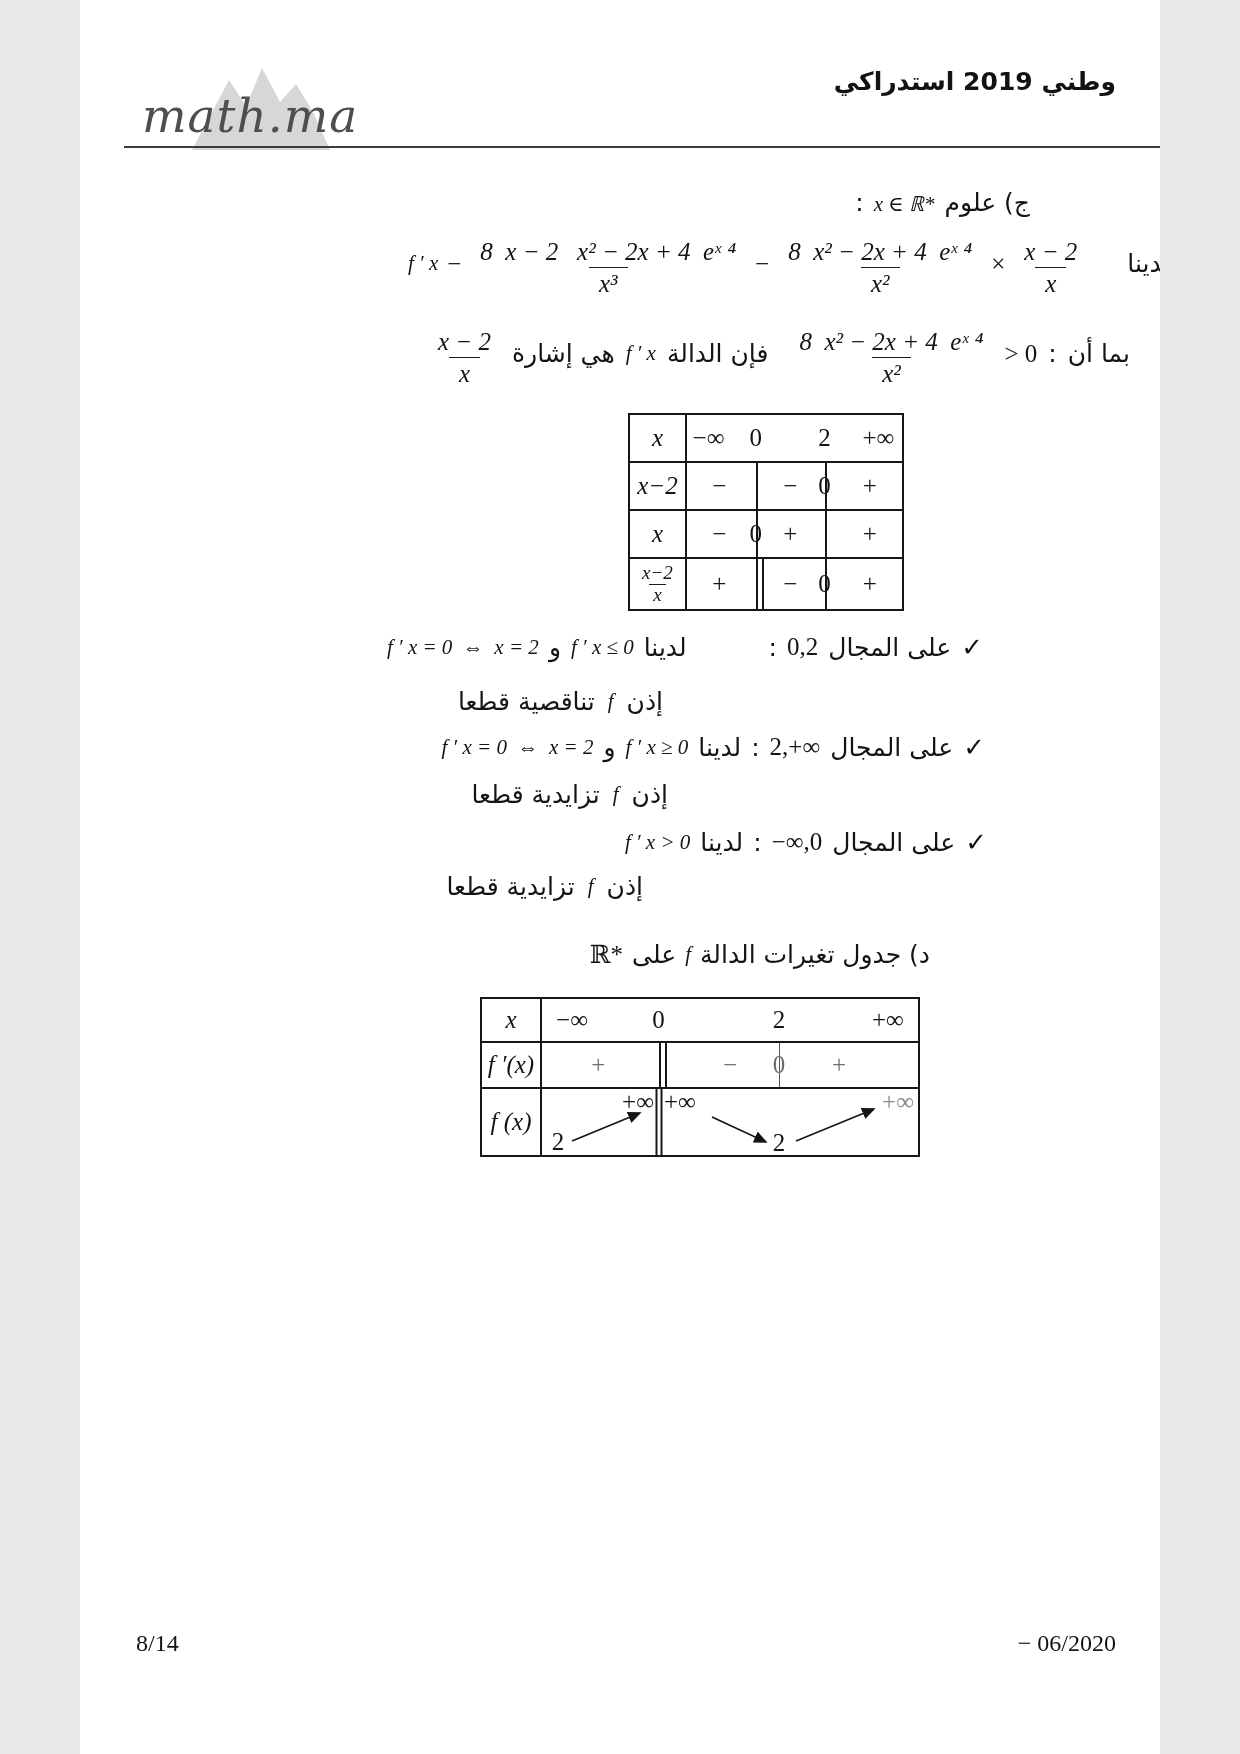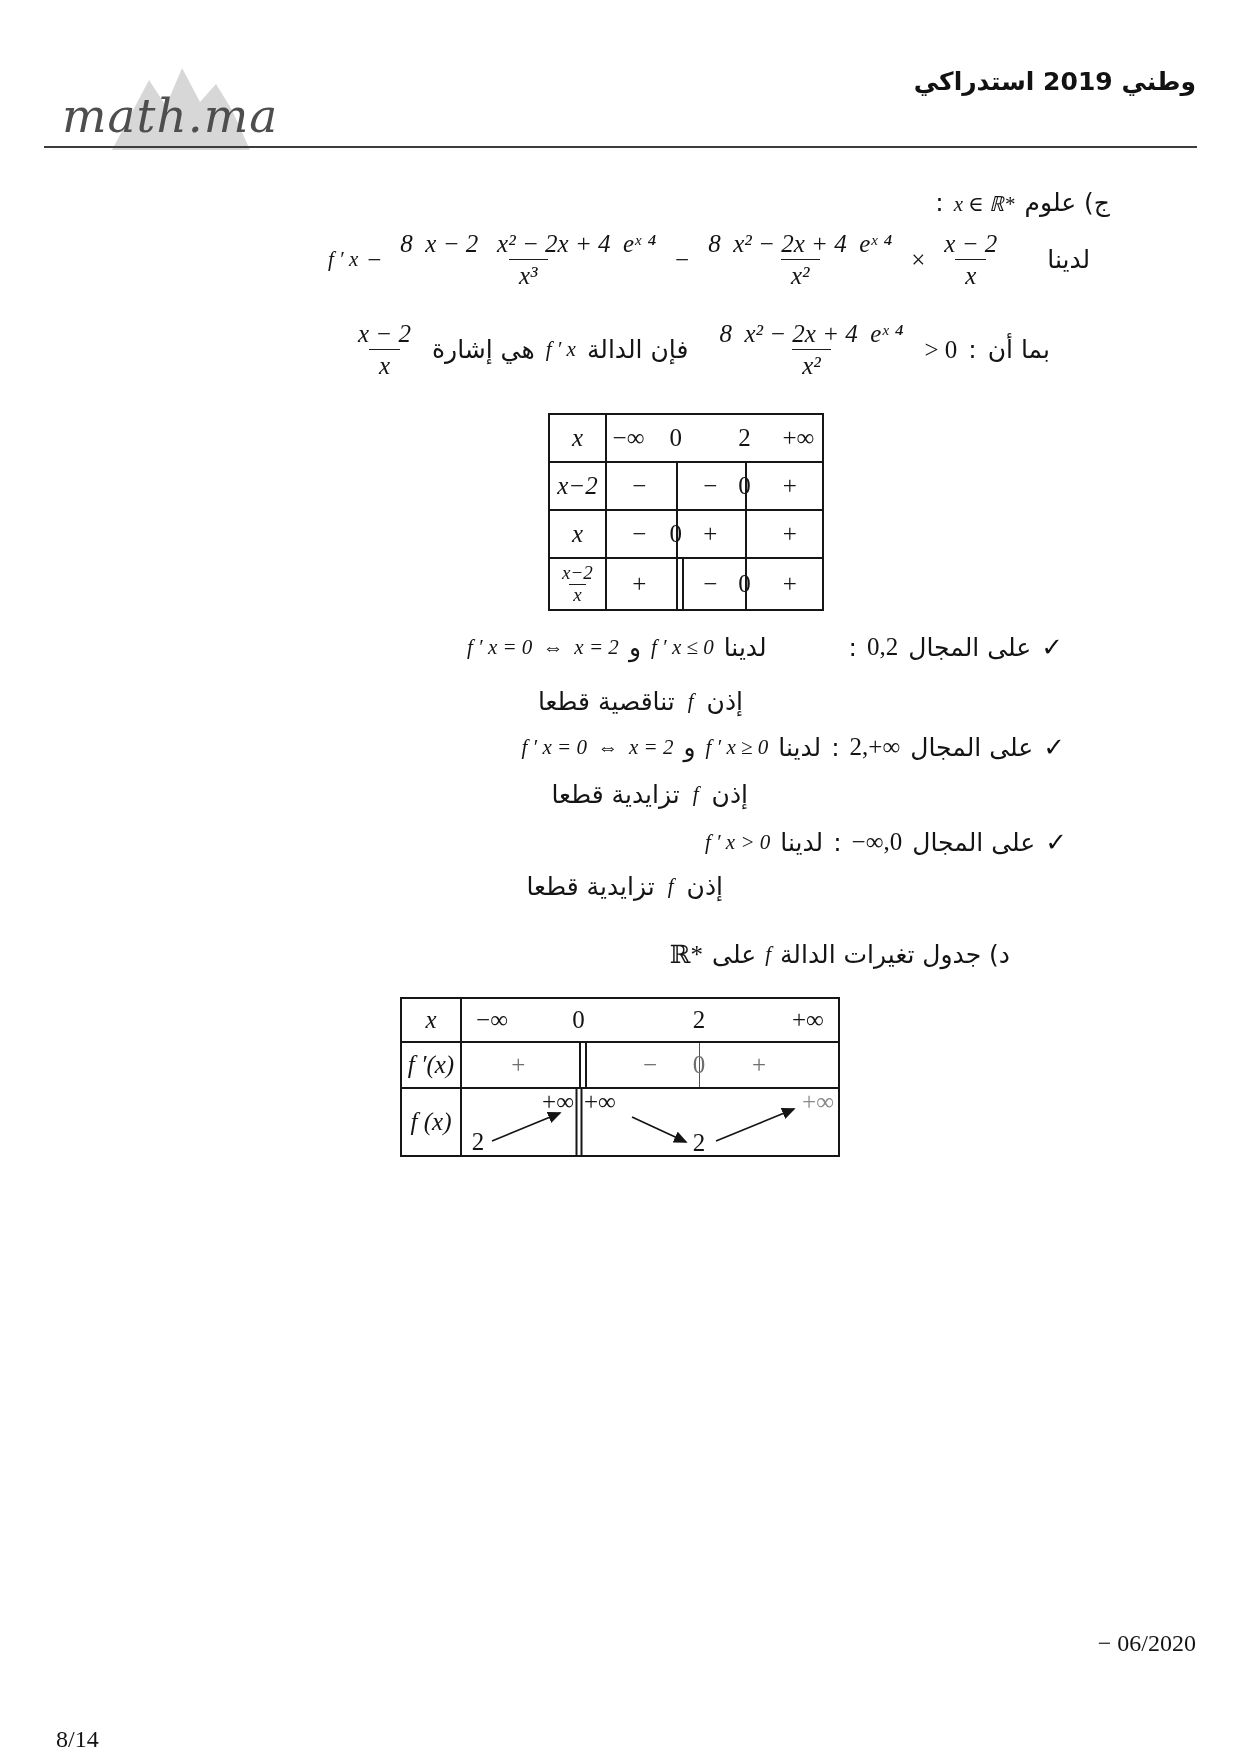--- a/index.html
+++ b/index.html
@@ -1,17 +1,17 @@
 <!DOCTYPE html>
 <html><head>
 <meta charset="utf-8">
 <style>
   html,body{margin:0;padding:0;background:#e9e9e9;}
-  .page{position:relative;width:1240px;height:1754px;margin:0 auto;background:#ffffff;
-        font-family:"DejaVu Sans",sans-serif;color:#141414;overflow:hidden;}
+  .page{position:relative;width:1048px;height:1754px;margin:0 auto;background:#ffffff;
+        font-family:"DejaVu Sans",sans-serif;color:#141414;overflow:hidden;padding-left:32px;}
   
   .logo-wrap{position:absolute;left:62px;top:62px;width:240px;height:92px;}
   .mountain{position:absolute;left:42px;top:0;z-index:0;}
   .logo-text{position:absolute;left:0;top:26px;z-index:1;font-family:"DejaVu Serif","Liberation Serif",serif;
              font-style:italic;font-size:47px;color:#4e4e4e;letter-spacing:1px;}
   .head-right{position:absolute;right:44px;top:66px;direction:rtl;text-align:right;
               font-size:25px;font-weight:bold;line-height:32px;color:#121212;}
   .head-rule{position:absolute;left:44px;top:146px;width:1153px;border-top:2px solid #3c3c3c;}
   
   .line{position:absolute;display:flex;align-items:center;gap:10px;white-space:nowrap;}
@@ -19,21 +19,21 @@
   .ar{font-family:"DejaVu Sans",sans-serif;font-size:25px;color:#141414;}
   .mi{font-family:"Liberation Serif","DejaVu Serif",serif;font-style:italic;font-size:21px;color:#141414;}
   .mu{font-family:"Liberation Serif","DejaVu Serif",serif;font-size:25px;color:#141414;}
   .chk{font-size:26px;color:#111;font-weight:bold;}
   .sp60{display:inline-block;width:62px;}
   .sp22{display:inline-block;width:22px;}
   
   .frac{display:inline-flex;flex-direction:column;align-items:center;vertical-align:middle;
         font-family:"Liberation Serif","DejaVu Serif",serif;font-style:italic;font-size:25px;line-height:1.25;}
   .frac .den{border-top:1.8px solid #1d1d1d;padding:0 10px;}
-  .frac .num{padding:0 10px;}
+  .frac .num{padding:0 10px;margin-top:8px;}
   .minifrac{display:inline-flex;flex-direction:column;align-items:center;font-size:19px;line-height:1.1;
             font-family:"Liberation Serif","DejaVu Serif",serif;font-style:italic;}
   .minifrac .d{border-top:1.4px solid #1d1d1d;padding:0 4px;}
   
   .stable{position:absolute;left:548px;top:413px;width:276px;border:2px solid #161616;box-sizing:border-box;background:#fff;}
   .vtable{position:absolute;left:400px;top:997px;width:440px;border:2px solid #161616;box-sizing:border-box;background:#fff;}
   .trow{position:relative;display:flex;border-bottom:2px solid #161616;box-sizing:border-box;}
   .trow:last-child{border-bottom:none;}
   .lab{display:flex;align-items:center;justify-content:center;border-right:2px solid #161616;box-sizing:border-box;
        font-family:"Liberation Serif","DejaVu Serif",serif;font-style:italic;font-size:25px;}
@@ -253,16 +253,16 @@
           <text x="16" y="61" text-anchor="middle">2</text>
           <text x="112" y="21" text-anchor="end">+∞</text>
           <text x="122" y="21" text-anchor="start">+∞</text>
           <text x="237" y="62" text-anchor="middle">2</text>
           <text x="372" y="21" text-anchor="end" class="dim">+∞</text>
         </svg>
       </div>
     </div>
   </div>
 
-  <div class="foot" style="left:56px;top:1726px;">8/14</div>
+  <div class="foot" style="left:56px;top:1630px;">8/14</div>
   <div class="foot" style="right:44px;top:1630px;">− 06/2020</div>
 
 </div>
 
 </body></html>

